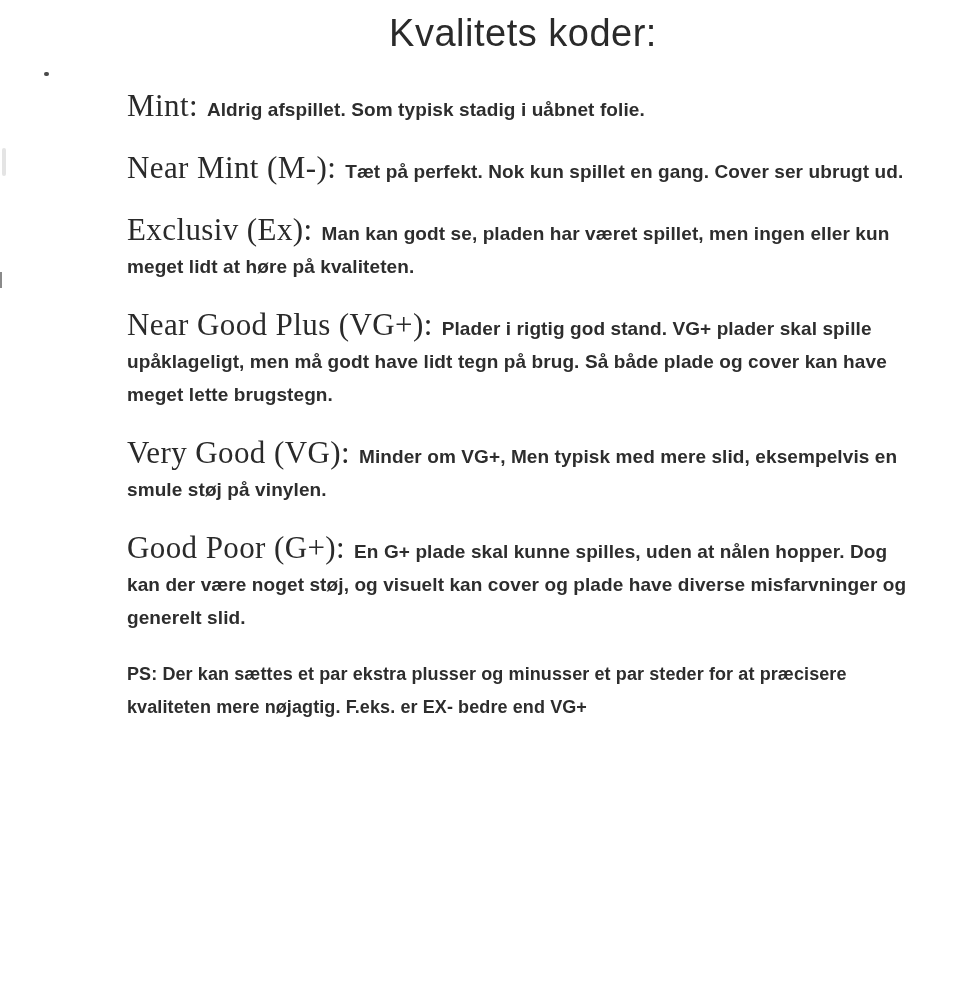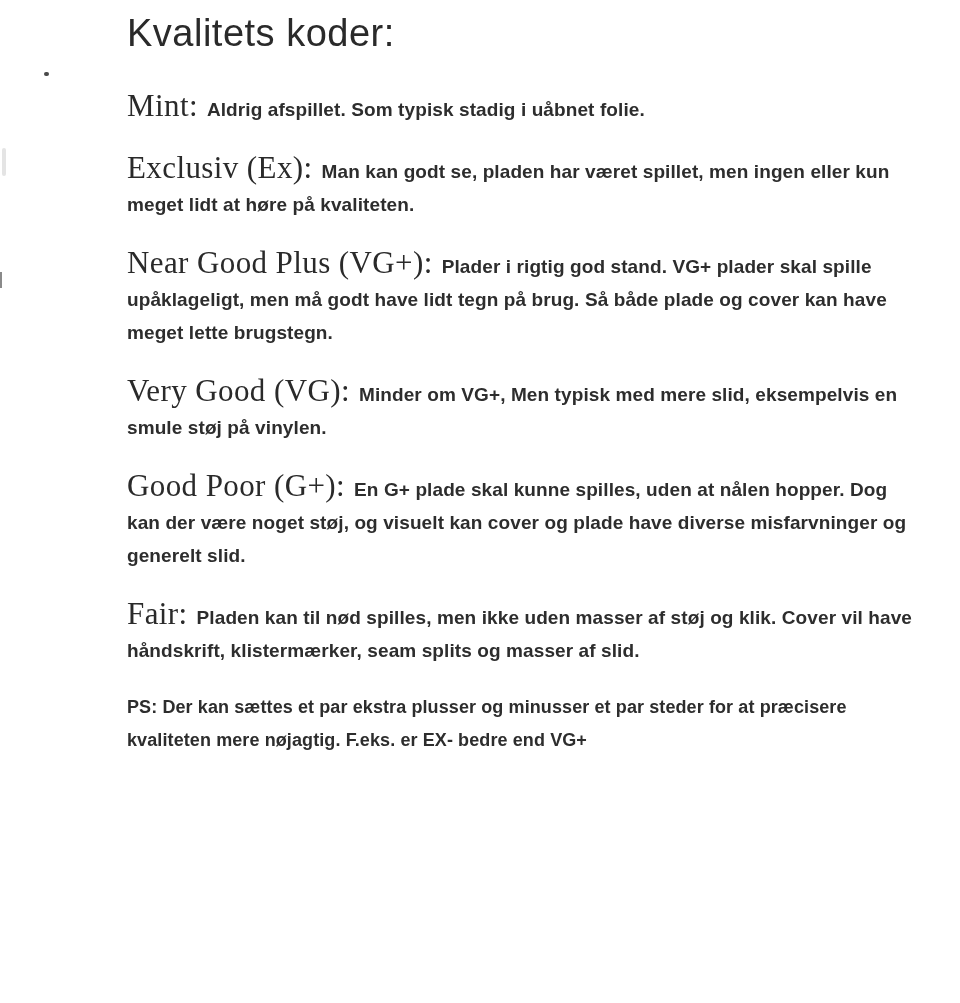--- a/index.html
+++ b/index.html
@@ -20,20 +20,21 @@
     top: 10px;
     width: 792px;
   }
   h1.doc-title {
     font-size: 38px;
     font-weight: 400;
     line-height: 46px;
     letter-spacing: 0.5px;
     color: #2a2a2a;
     margin-bottom: 32px;
+    text-align: center;
   }
   p.entry {
     font-size: 19px;
     font-weight: 600;
     line-height: 33px;
     margin-bottom: 24px;
     color: #2d2d2d;
     letter-spacing: 0.1px;
   }
   span.term {
@@ -79,28 +80,28 @@
 <span class="artifact artifact-dot"></span>
 <span class="artifact artifact-smudge"></span>
 <span class="artifact artifact-line"></span>
 
 <div class="page">
 
   <h1 class="doc-title">Kvalitets koder:</h1>
 
   <p class="entry"><span class="term">Mint:</span><span class="desc">Aldrig afspillet. Som typisk stadig i uåbnet folie.</span></p>
 
+  <p class="entry"><span class="term">Near Mint (M-):</span><span class="desc">Tæt på perfekt. Nok kun spillet en gang. Cover ser ubrugt ud.</span></p>
 
   <p class="entry"><span class="term">Exclusiv (Ex):</span><span class="desc">Man kan godt se, pladen har været spillet, men ingen eller kun meget lidt at høre på kvaliteten.</span></p>
 
   <p class="entry"><span class="term">Near Good Plus (VG+):</span><span class="desc">Plader i rigtig god stand. VG+ plader skal spille upåklageligt, men må godt have lidt tegn på brug. Så både plade og cover kan have meget lette brugstegn.</span></p>
 
   <p class="entry"><span class="term">Very Good (VG):</span><span class="desc">Minder om VG+, Men typisk med mere slid, eksempelvis en smule støj på vinylen.</span></p>
 
   <p class="entry"><span class="term">Good Poor (G+):</span><span class="desc">En G+ plade skal kunne spilles, uden at nålen hopper. Dog kan der være noget støj, og visuelt kan cover og plade have diverse misfarvninger og generelt slid.</span></p>
 
 
-  <p class="entry"><span class="term">Fair:</span><span class="desc">Pladen kan til nød spilles, men ikke uden masser af støj og klik. Cover vil have håndskrift, klistermærker, seam splits og masser af slid.</span></p>
 
 
   <p class="footnote">PS: Der kan sættes et par ekstra plusser og minusser et par steder for at præcisere kvaliteten mere nøjagtig. F.eks. er EX- bedre end VG+</p>
 
 </div>
 
 </body></html>

